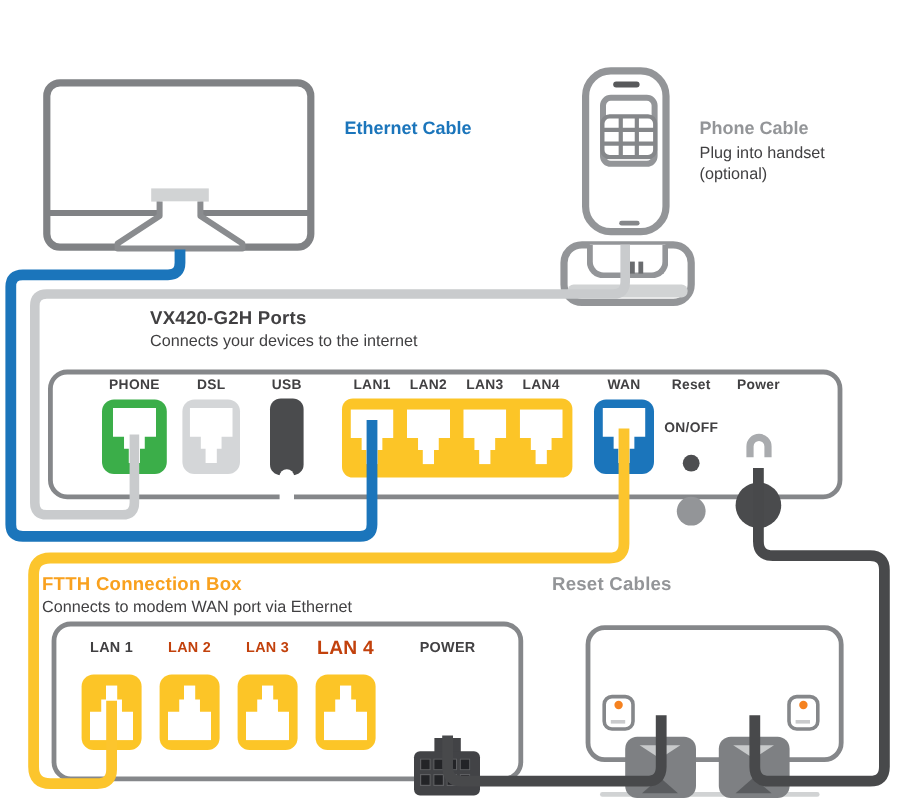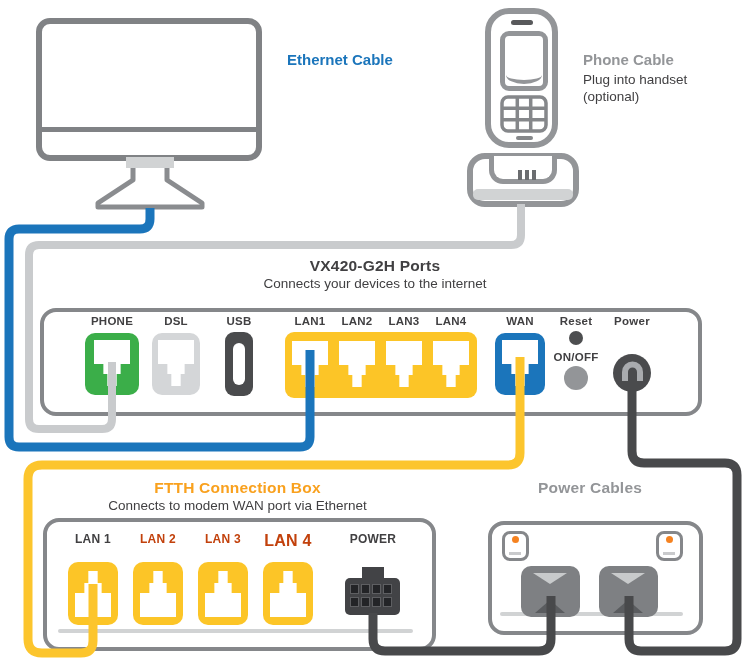--- a/index.html
+++ b/index.html
@@ -1,24 +1,24 @@
 <!DOCTYPE html>
 <html><head>
 <meta charset="utf-8">
 <style>
   html,body{margin:0;padding:0;background:#fff;}
   #canvas{position:relative;width:749px;height:668px;background:#fff;overflow:hidden;
           font-family:"Liberation Sans",sans-serif;}
-  .abs{position:absolute;box-sizing:border-box;}
+  .abs{position:absolute;box-sizing:border-box;margin-top:48px;}
   .lbl{position:absolute;box-sizing:border-box;font-weight:bold;font-size:11.5px;color:#414042;
        text-align:center;letter-spacing:.25px;white-space:nowrap;z-index:3;}
   .lbl.normal{font-weight:700;color:#c2410c;}
   .note-title{font-weight:bold;font-size:15px;line-height:18px;}
   .note-body{font-size:13.5px;line-height:17px;color:#414042;}
-  .heading{position:absolute;text-align:center;z-index:3;}
+  .heading{position:absolute;z-index:3;}
   .heading .t{font-weight:bold;font-size:15.5px;line-height:19px;color:#414042;letter-spacing:.2px;}
   .heading .s{font-size:13.5px;line-height:17px;color:#414042;}
   .jack{position:absolute;background:#fff;z-index:1;
         clip-path:polygon(0% 0%,100% 0%,100% 52%,74% 52%,74% 74%,63% 74%,63% 100%,37% 100%,37% 74%,26% 74%,26% 52%,0% 52%);}
   .jack.up{clip-path:polygon(37% 0%,63% 0%,63% 26%,74% 26%,74% 48%,100% 48%,100% 100%,0% 100%,0% 48%,26% 48%,26% 26%,37% 26%);}
   .port{position:absolute;border-radius:10px;z-index:1;}
   .box{position:absolute;background:#fff;border:4px solid #85878A;border-radius:16px;z-index:1;}
   svg.layer{position:absolute;left:0;top:0;z-index:2;pointer-events:none;}
   .tri-down{width:0;height:0;border-left:17px solid transparent;border-right:17px solid transparent;border-top:11px solid #C8CACB;}
   .tri-up{width:0;height:0;border-left:15px solid transparent;border-right:15px solid transparent;border-bottom:13px solid #5A5C5F;}
@@ -46,21 +46,21 @@
     <div class="t">VX420-G2H Ports</div>
     <div class="s">Connects your devices to the internet</div>
   </div>
 
   <div class="heading" style="left:35px;top:478px;width:405px">
     <div class="t" style="color:#F9A11E">FTTH Connection Box</div>
     <div class="s">Connects to modem WAN port via Ethernet</div>
   </div>
 
   <div class="heading" style="left:460px;top:478px;width:260px">
-    <div class="t" style="color:#939598">Power Cables</div>
+    <div class="t" style="color:#939598">Reset Cables</div>
   </div>
 
   <div class="abs" style="left:36px;top:18px;width:226px;height:143px;border:6px solid #808285;border-radius:14px;background:#fff;z-index:1"></div>
   <div class="abs" style="left:39px;top:127px;width:220px;height:5px;background:#808285;z-index:1"></div>
 
   <div class="abs" style="left:485px;top:8px;width:73px;height:140px;border:6px solid #939598;border-radius:24px;background:#fff;z-index:1"></div>
   <div class="abs" style="left:511px;top:20px;width:22px;height:5px;border-radius:3px;background:#58595B;z-index:1"></div>
   <div class="abs" style="left:500px;top:31px;width:48px;height:60px;border:5px solid #939598;border-radius:9px;background:#fff;z-index:1"></div>
   <div class="abs" style="left:506px;top:66px;width:36px;height:18px;border-bottom:4px solid #939598;border-radius:0 0 50% 50%;z-index:1"></div>
   <svg class="layer" style="left:500px;top:95px;z-index:1" width="48" height="38" viewBox="0 0 48 38">

